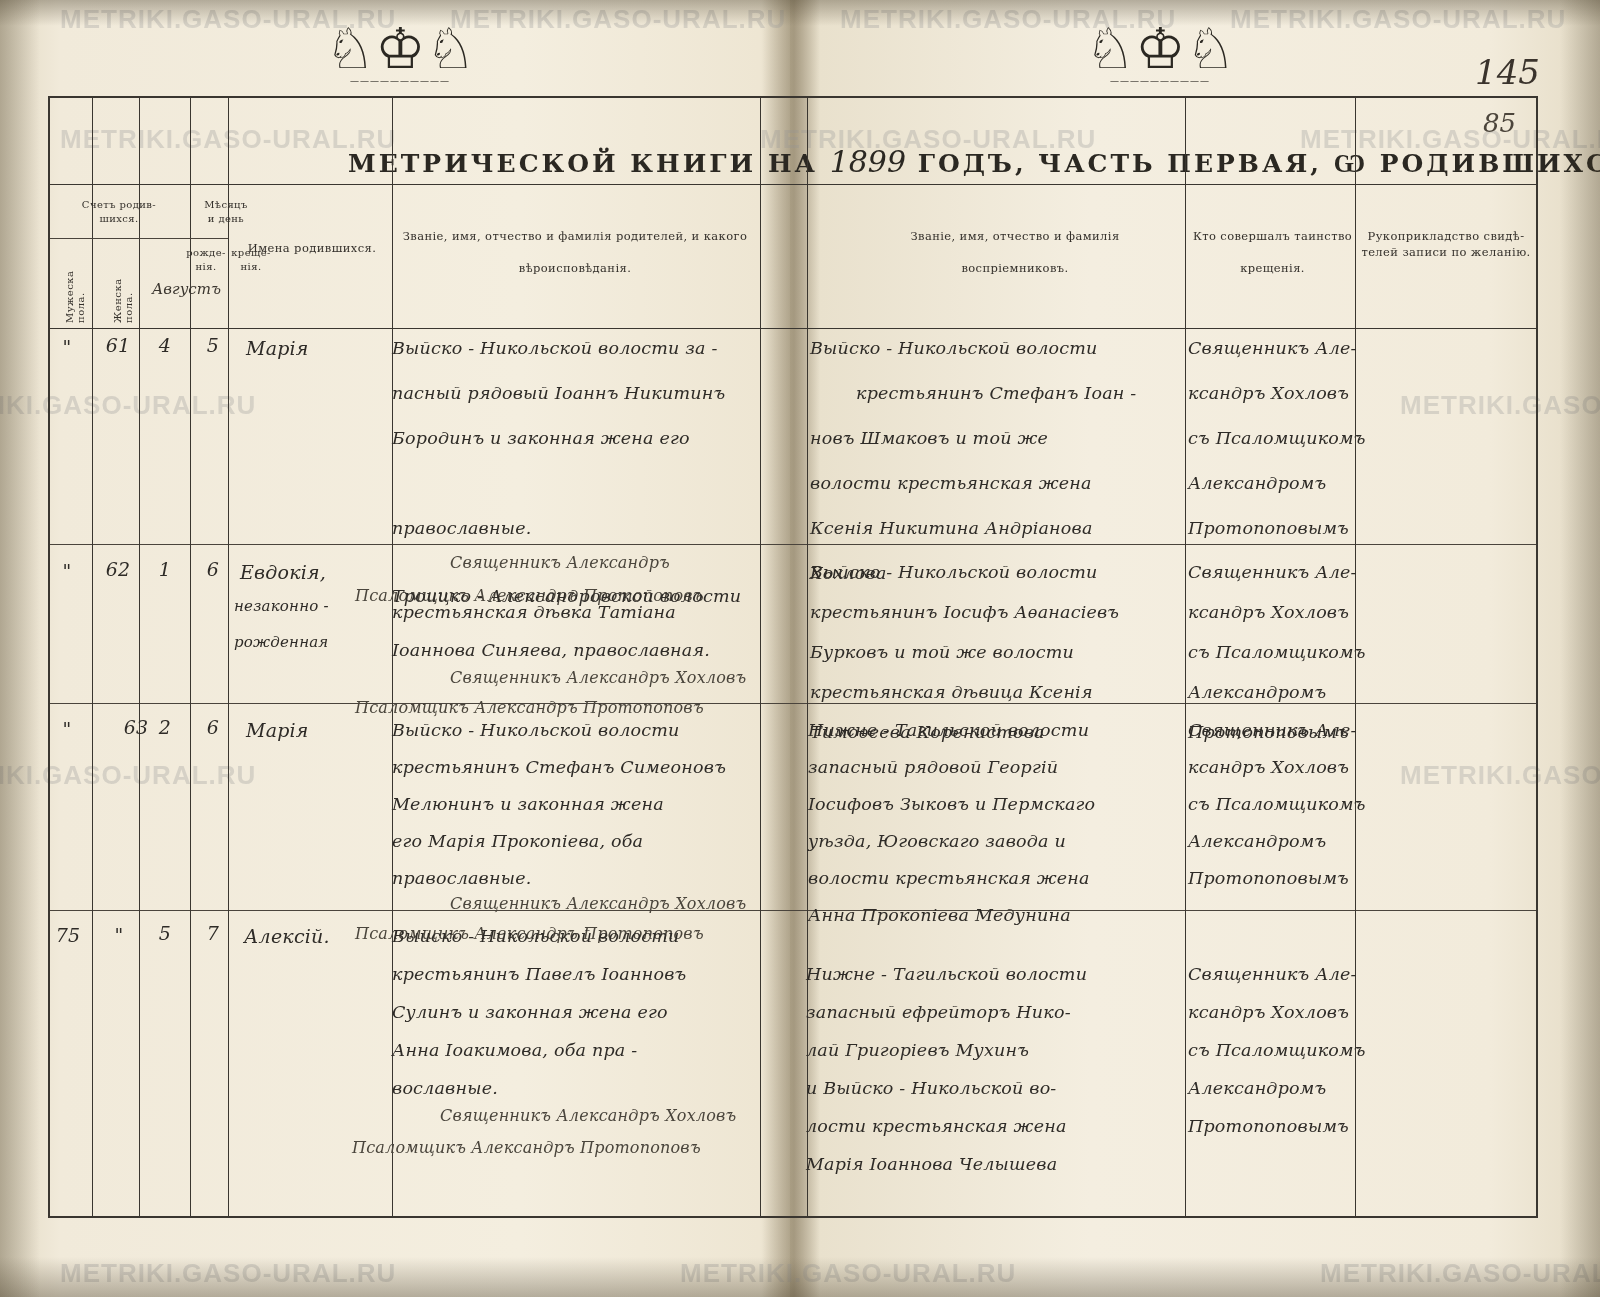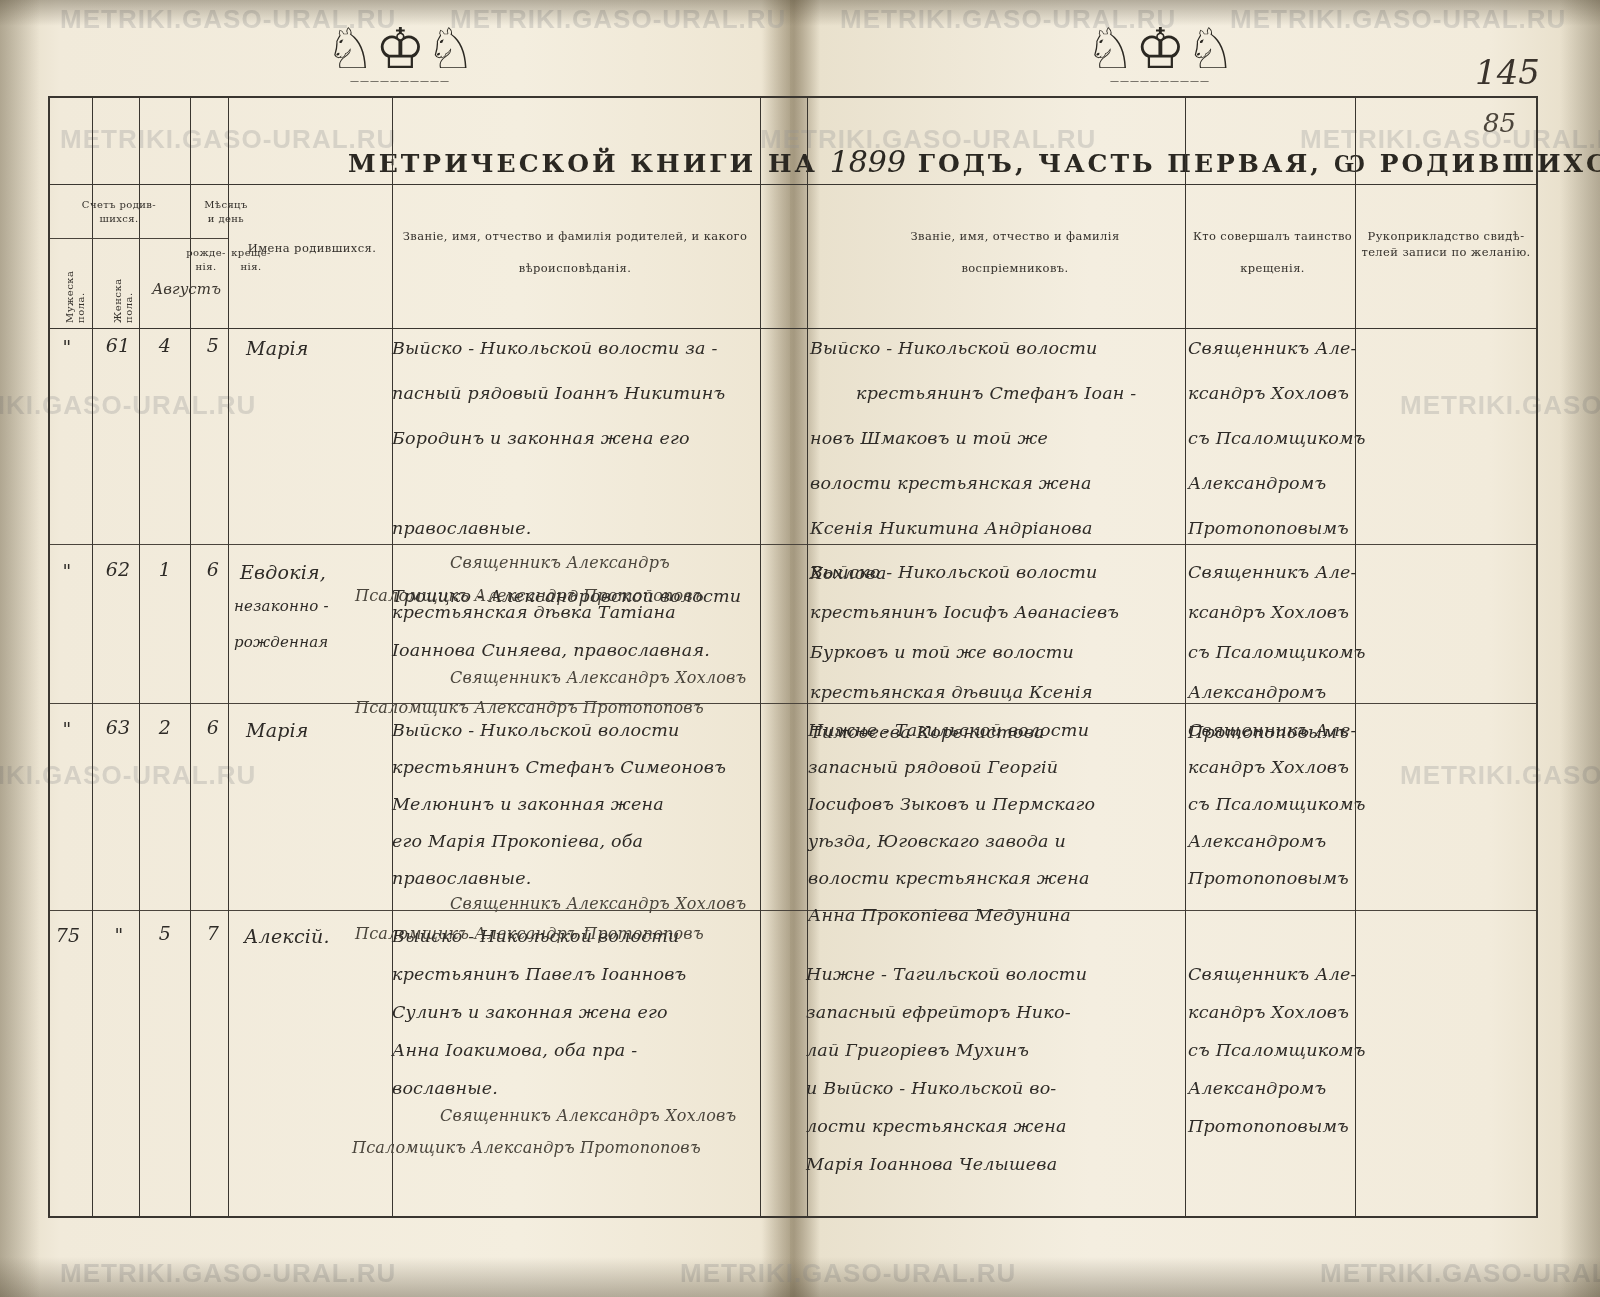--- a/index.html
+++ b/index.html
@@ -346,21 +346,21 @@
 
   <div class="cell" style="left:1188px; top:550px; width:180px;">Священникъ Але-</div>
   <div class="cell" style="left:1188px; top:590px; width:185px;">ксандръ Хохловъ</div>
   <div class="cell" style="left:1188px; top:630px; width:195px;">съ Псаломщикомъ</div>
   <div class="cell" style="left:1188px; top:670px; width:185px;">Александромъ</div>
   <div class="cell" style="left:1188px; top:710px; width:210px;">Протопоповымъ</div>
 
   <div class="cell" style="left:1360px; top:550px; width:170px;"></div>
 
   <div class="cell num" style="left:52px;  top:718px; width:30px;">"</div>
-  <div class="cell num" style="left:100px; top:716px; width:36px;">63</div>
+  <div class="cell num" style="left:118px; top:716px; width:36px;">63</div>
   <div class="cell num" style="left:148px; top:716px; width:34px;">2</div>
   <div class="cell num" style="left:196px; top:716px; width:34px;">6</div>
   <div class="cell name" style="left:246px; top:708px; width:140px;">Марія</div>
 
   <div class="cell" style="left:392px; top:708px; width:370px;">Выйско - Никольской волости</div>
   <div class="cell" style="left:392px; top:745px; width:380px;">крестьянинъ Стефанъ Симеоновъ</div>
   <div class="cell" style="left:392px; top:782px; width:380px;">Мелюнинъ и законная жена</div>
   <div class="cell" style="left:392px; top:819px; width:380px;">его Марія Прокопіева, оба</div>
   <div class="cell" style="left:392px; top:856px; width:380px;">православные.</div>
   <div class="cell sign" style="left:450px; top:886px; width:340px;">Священникъ Александръ Хохловъ</div>

